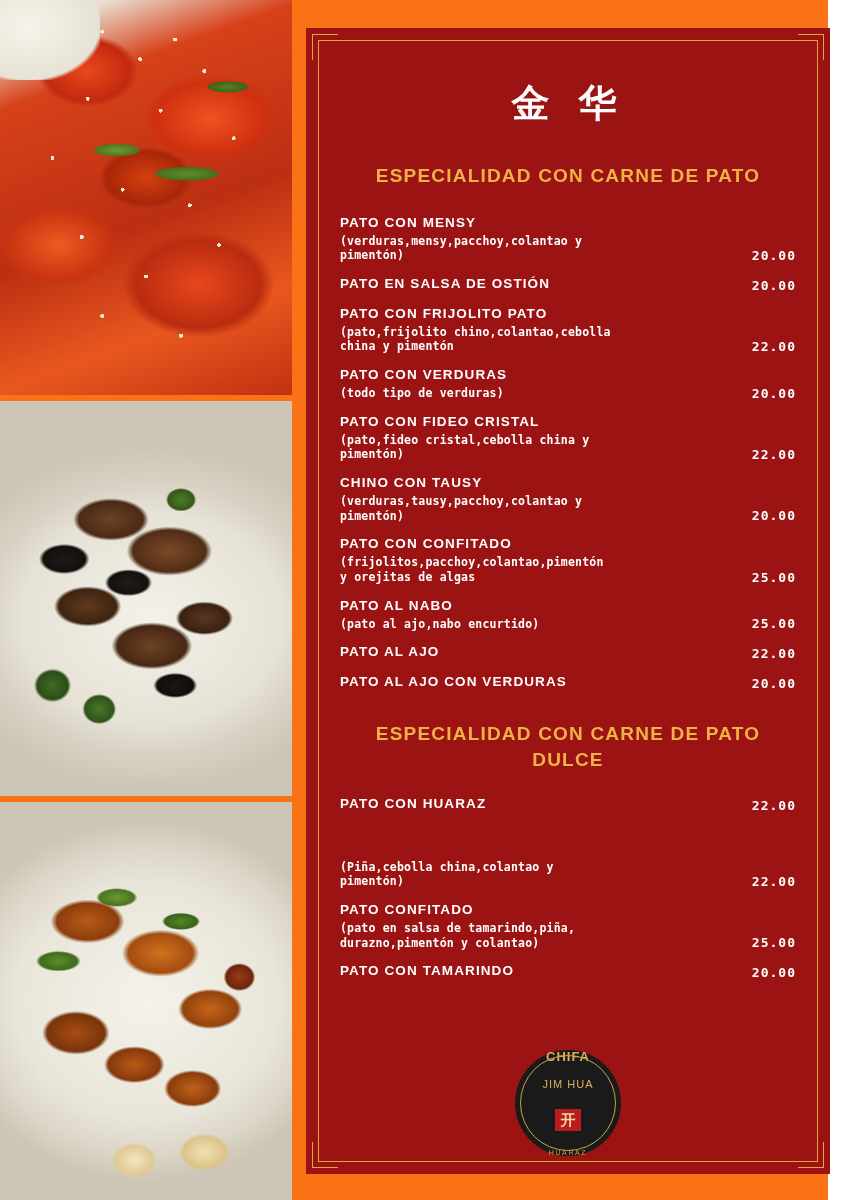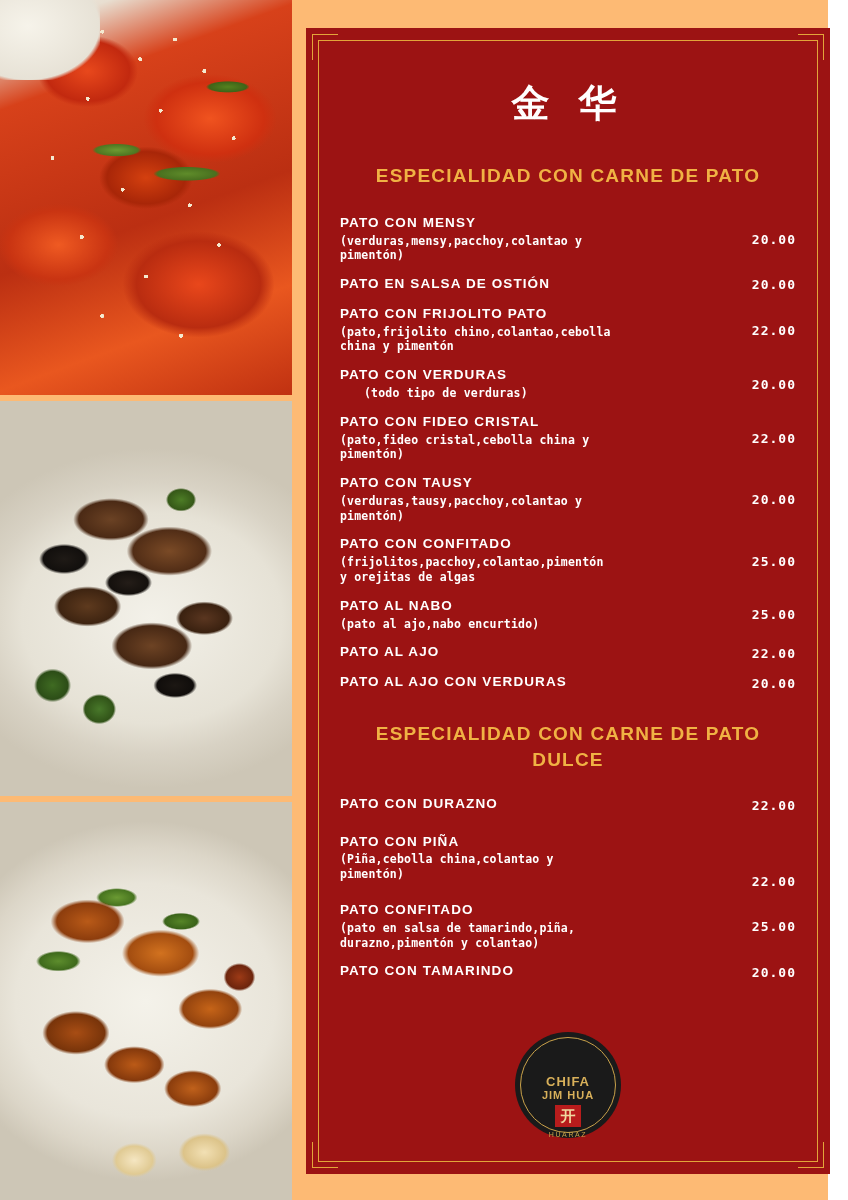--- a/index.html
+++ b/index.html
@@ -9,21 +9,21 @@
     background: #ffffff;
     font-family: "Liberation Sans", sans-serif;
     overflow: hidden;
     position: relative;
   }
 
   .page {
     position: relative;
     width: 828px;
     height: 1200px;
-    background: #fdba74;
+    background: #f97316;
   }
 
   
   .photo-column {
     position: absolute;
     left: 0;
     top: 0;
     width: 292px;
     height: 1200px;
     display: flex;
@@ -187,21 +187,21 @@
     margin-bottom: 26px;
     font-family: "Liberation Sans", sans-serif;
   }
   .section-title.second {
     margin-top: 30px;
     margin-bottom: 24px;
   }
 
   .item {
     display: flex;
-    align-items: center;
+    align-items: flex-end;
     justify-content: space-between;
     margin-bottom: 13px;
   }
   .item-left { flex: 1 1 auto; padding-right: 10px; }
   .item-name {
     color: #ffffff;
     font-size: 13.5px;
     font-weight: bold;
     letter-spacing: 1.1px;
     line-height: 1.25;
@@ -225,48 +225,48 @@
     white-space: nowrap;
     padding-top: 1px;
   }
   .item.price-offset .item-price { padding-top: 48px; }
 
   
   .logo-stamp {
     position: absolute;
     left: 50%;
     transform: translateX(-50%);
-    bottom: 36px;
+    bottom: 18px;
     width: 106px;
     height: 106px;
     border-radius: 50%;
     background: #1a1a1a;
     display: flex;
     flex-direction: column;
     align-items: center;
-    justify-content: flex-end;
+    justify-content: space-between;
   }
   .logo-ring {
     position: absolute;
     left: 5px; top: 5px; right: 5px; bottom: 5px;
     border: 1px solid #c9a24a;
     border-radius: 50%;
   }
   .logo-chifa {
     color: #d8b05a;
     font-size: 13px;
     font-weight: bold;
     letter-spacing: 1px;
     line-height: 1;
     margin-bottom: 2px;
   }
   .logo-jinhua {
     color: #d8b05a;
     font-size: 11px;
-    font-weight: bold;
+    font-weight: normal;
     letter-spacing: 1px;
     line-height: 1;
     margin-bottom: 4px;
   }
   .logo-glyph {
     width: 26px;
     height: 22px;
     background: #b81c1c;
     color: #f0d9a0;
     font-size: 15px;
@@ -338,37 +338,37 @@
           <div class="item-name">PATO CON FRIJOLITO PATO</div>
           <div class="item-desc" style="white-space: pre-line;">(pato,frijolito chino,colantao,cebolla
 china y pimentón</div>
         </div>
         <div class="item-price">22.00</div>
       </div>
 
       <div class="item">
         <div class="item-left">
           <div class="item-name">PATO CON VERDURAS</div>
-          <div class="item-desc" style="white-space: pre-line; margin-left: 24px;">(todo tipo de verduras)</div>
+          <div class="item-desc" style="white-space: pre-line;">(todo tipo de verduras)</div>
         </div>
         <div class="item-price">20.00</div>
       </div>
 
       <div class="item">
         <div class="item-left">
           <div class="item-name">PATO CON FIDEO CRISTAL</div>
           <div class="item-desc" style="white-space: pre-line;">(pato,fideo cristal,cebolla china y
 pimentón)</div>
         </div>
         <div class="item-price">22.00</div>
       </div>
 
       <div class="item">
         <div class="item-left">
-          <div class="item-name">PATO CON TAUSY</div>
+          <div class="item-name">CHINO CON TAUSY</div>
           <div class="item-desc" style="white-space: pre-line;">(verduras,tausy,pacchoy,colantao y
 pimentón)</div>
         </div>
         <div class="item-price">20.00</div>
       </div>
 
       <div class="item">
         <div class="item-left">
           <div class="item-name">PATO CON CONFITADO</div>
           <div class="item-desc" style="white-space: pre-line;">(frijolitos,pacchoy,colantao,pimentón
@@ -396,28 +396,27 @@
         <div class="item-left">
           <div class="item-name">PATO AL AJO CON VERDURAS</div>
         </div>
         <div class="item-price">20.00</div>
       </div>
 
       <div class="section-title second">ESPECIALIDAD CON CARNE DE PATO DULCE</div>
 
       <div class="item">
         <div class="item-left">
-          <div class="item-name">PATO CON DURAZNO</div>
+          <div class="item-name">PATO CON HUARAZ</div>
         </div>
         <div class="item-price">22.00</div>
       </div>
 
       <div class="item price-offset">
         <div class="item-left">
-          <div class="item-name">PATO CON PIÑA</div>
           <div class="item-desc" style="white-space: pre-line;">(Piña,cebolla china,colantao y
 pimentón)</div>
         </div>
         <div class="item-price">22.00</div>
       </div>
 
       <div class="item">
         <div class="item-left">
           <div class="item-name">PATO CONFITADO</div>
           <div class="item-desc" style="white-space: pre-line;">(pato en salsa de tamarindo,piña,

